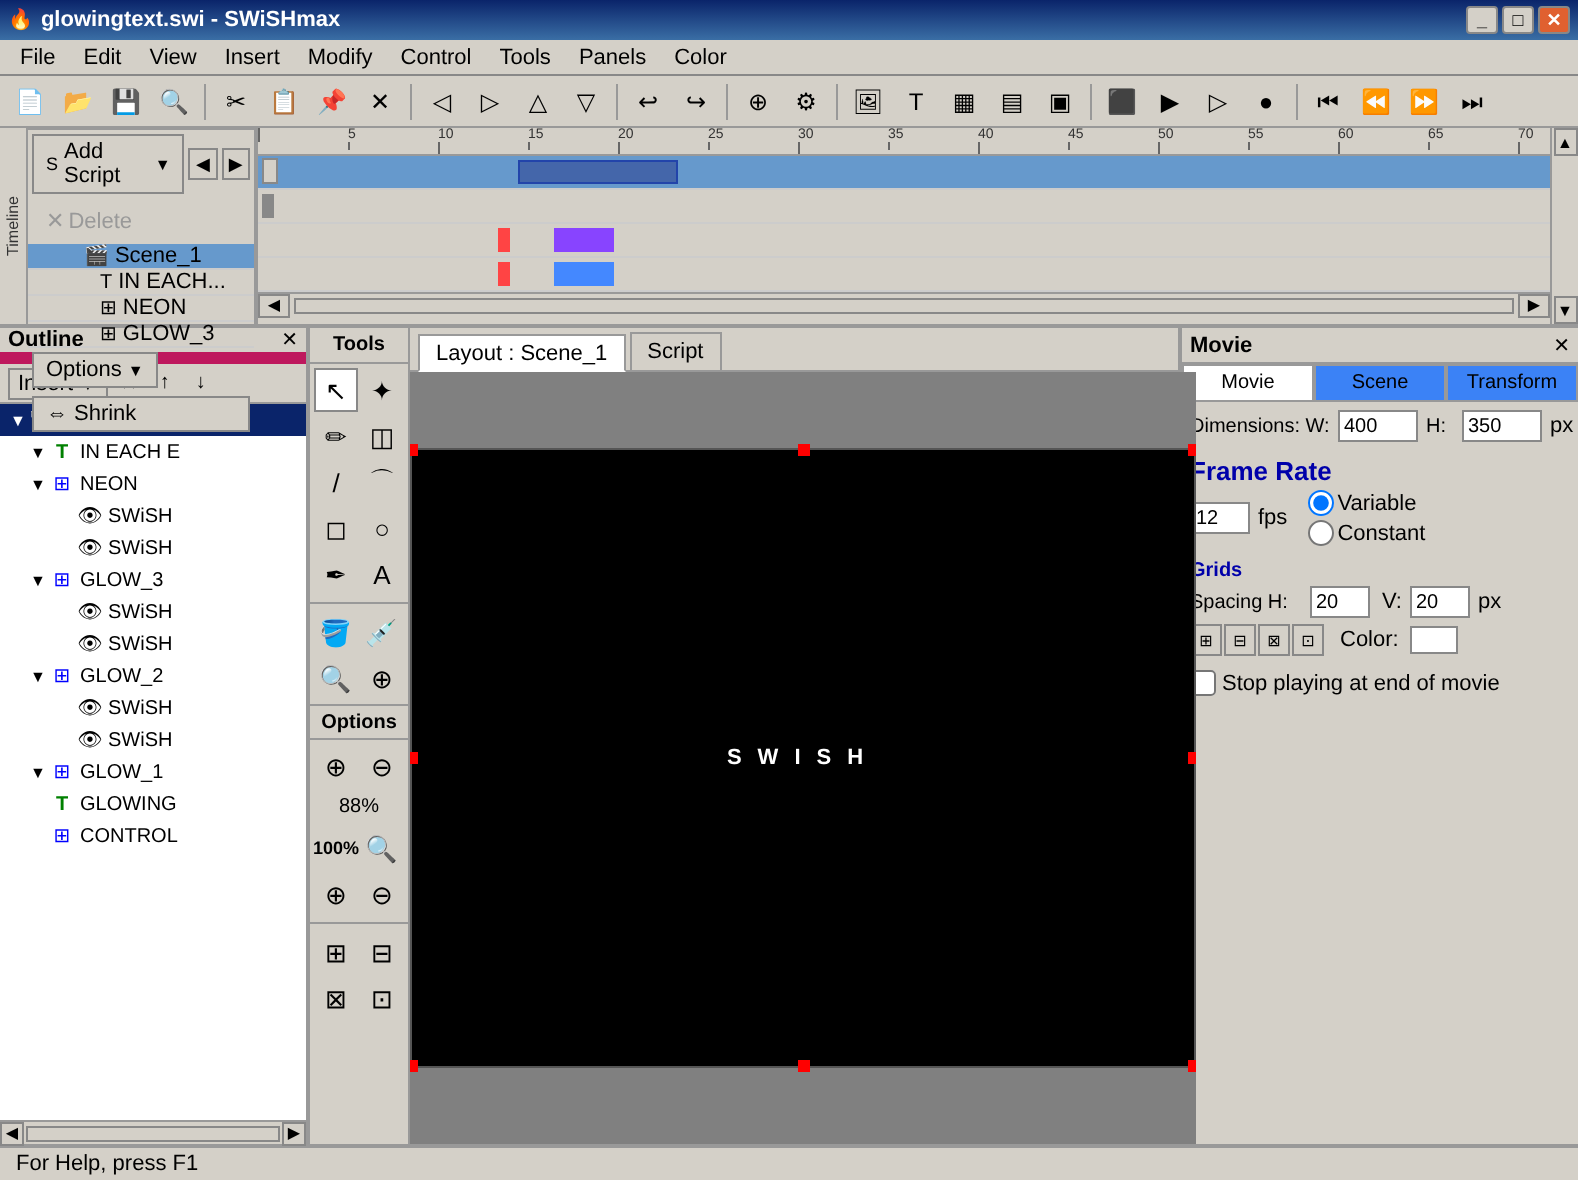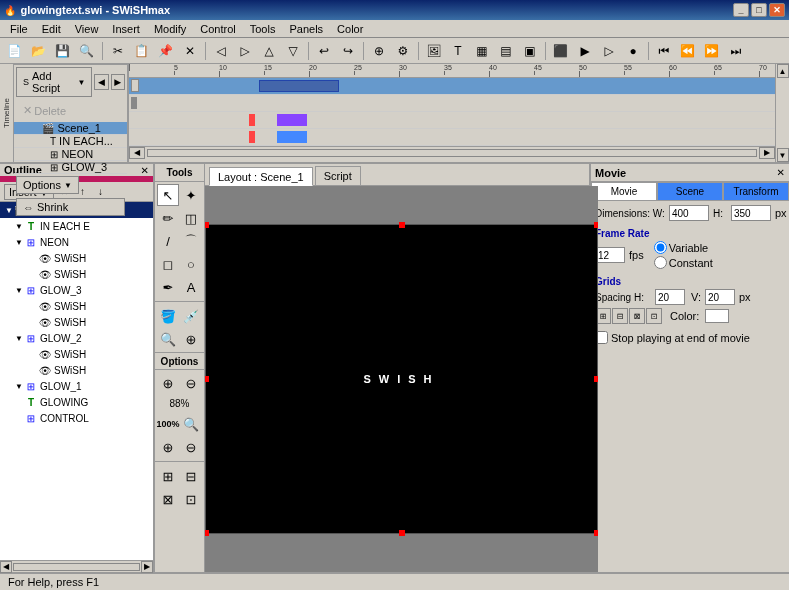--- a/index.html
+++ b/index.html
@@ -834,21 +834,21 @@
         <div class="prop-row">
           <span class="prop-label">Dimensions: W:</span>
           <input class="prop-input w40" type="text" value="400" style="">
           <span class="prop-label" style="min-width:14px;">H:</span>
           <input class="prop-input w40" type="text" value="350" style="">
           <span>px</span>
         </div>
 
 
         <div>
-          <div style="font-size:10px;font-weight:bold;color:#0000aa;margin-bottom:2px;">Frame Rate</div>
+          <div style="font-size:13px;font-weight:bold;color:#0000aa;margin-bottom:2px;">Frame Rate</div>
           <div class="prop-row">
             <input class="prop-input w30" type="text" value="12" style="">
             <span style="margin-right:6px;">fps</span>
             <div style="display:flex;flex-direction:column;gap:2px;">
               <div class="radio-item">
                 <input type="radio" name="fps-type" checked="" style="">
                 <span>Variable</span>
               </div>
               <div class="radio-item">
                 <input type="radio" name="fps-type" style="">

